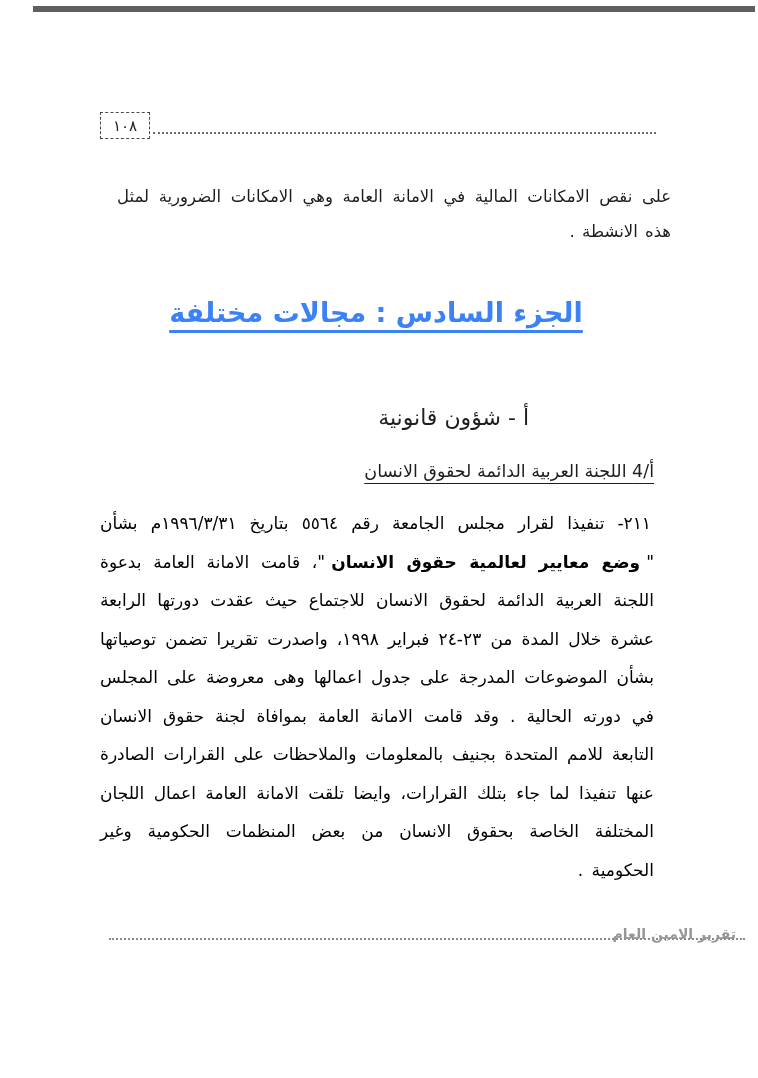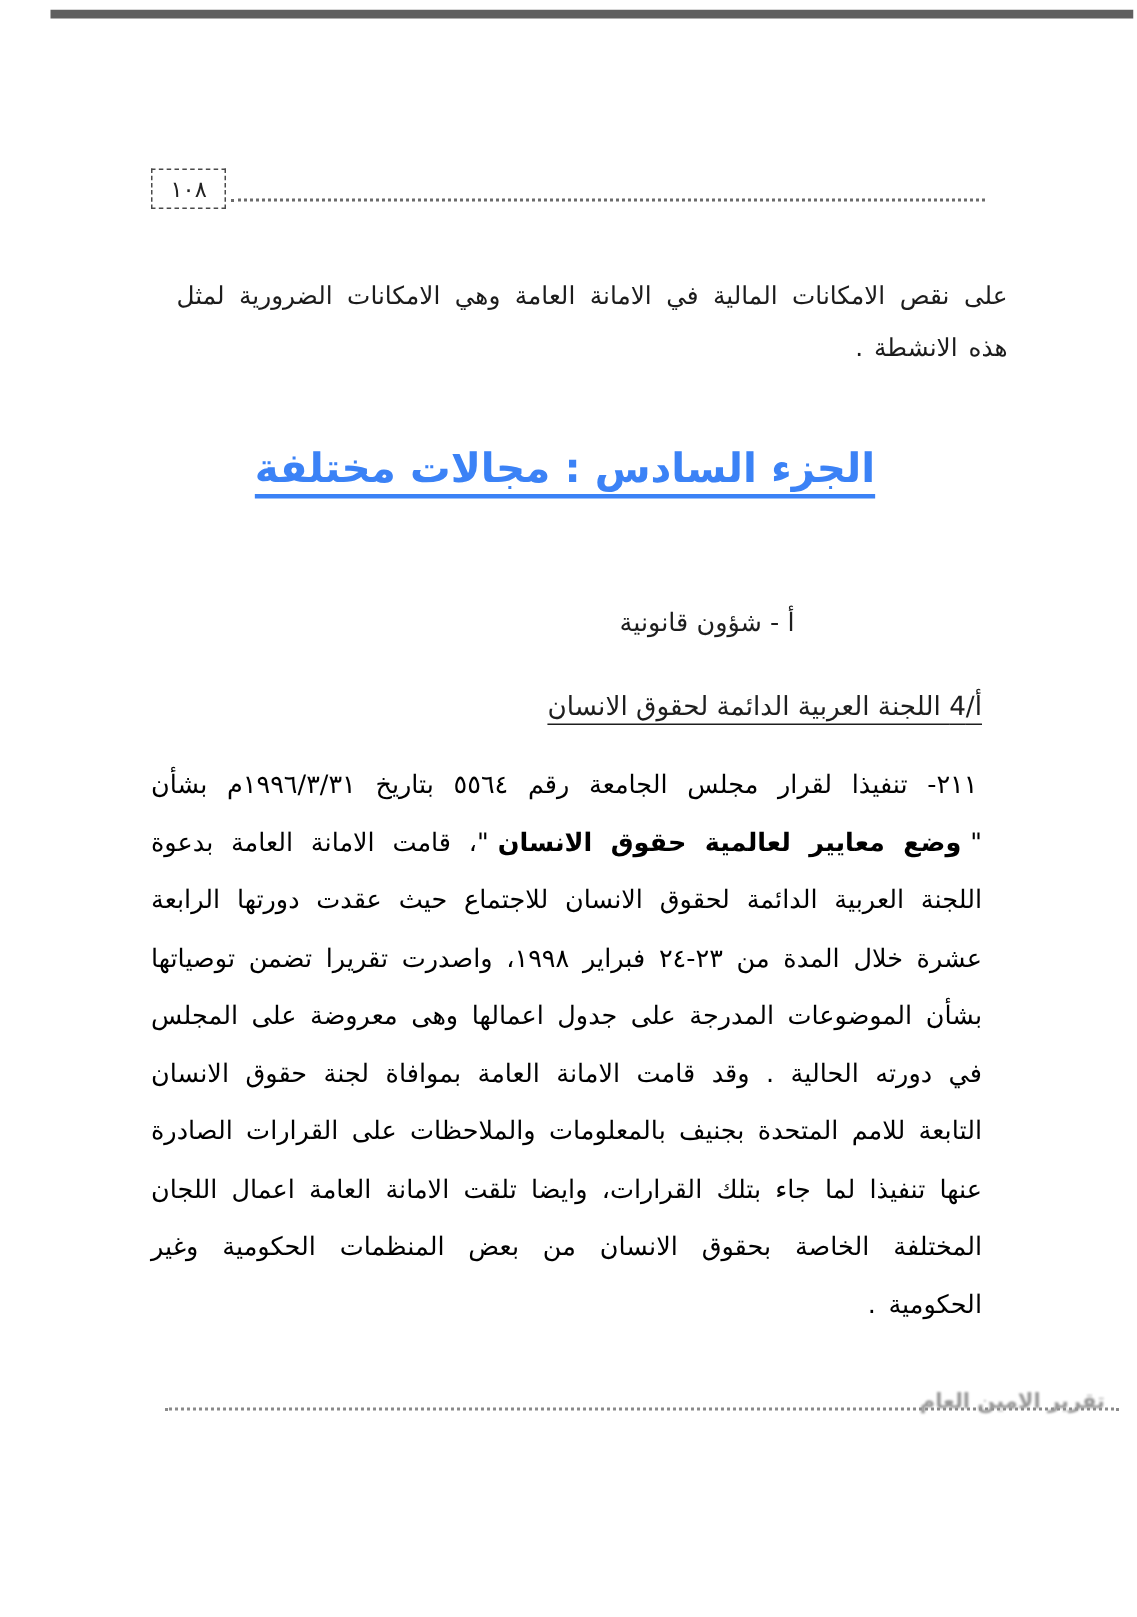--- a/index.html
+++ b/index.html
@@ -78,21 +78,21 @@
     text-decoration: underline;
     text-underline-offset: 8px;
     text-decoration-thickness: 2.5px;
     color: #3b82f6;
   }
   
   .section-a-label {
     position: absolute;
     top: 396px;
     right: 223px;
-    font-size: 17px;
+    font-size: 22px;
     direction: rtl;
     color: #1e1e1e;
   }
   
   .section-a1-title {
     position: absolute;
     top: 452px;
     right: 98px;
     font-size: 17.5px;
     direction: rtl;

